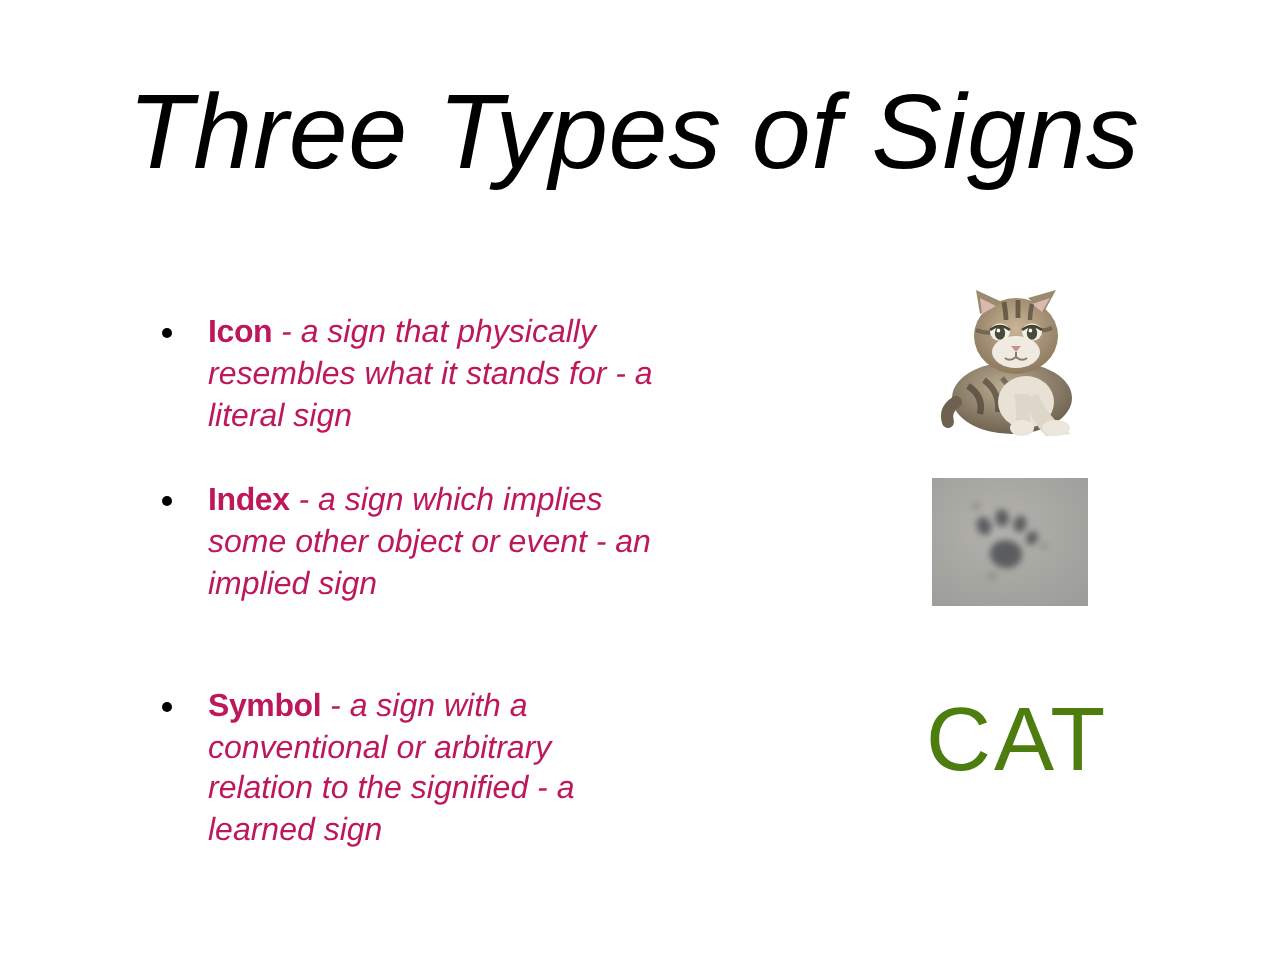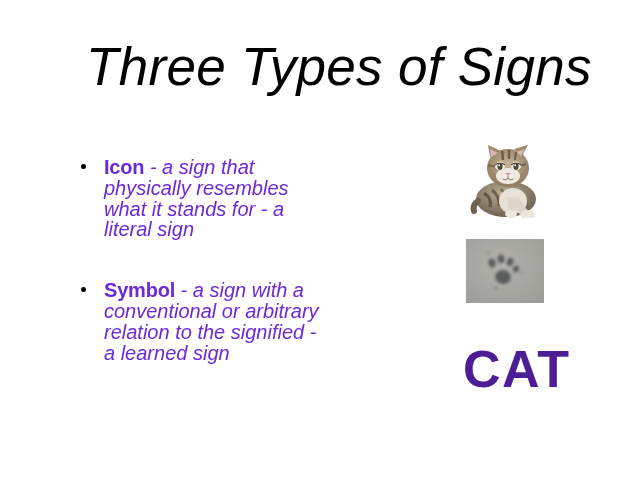--- a/index.html
+++ b/index.html
@@ -25,39 +25,38 @@
     top: 38px;
     width: 520px;
     font-family: "Liberation Sans", sans-serif;
     font-style: italic;
     font-weight: 300;
     font-size: 53px;
     line-height: 58px;
     letter-spacing: 0.3px;
     color: #000000;
     white-space: nowrap;
-    margin-left: 22px;
   }
 
   
   #bullet-list {
     position: absolute;
     left: 72px;
     top: 157px;
     width: 260px;
   }
   .bullet-item {
     position: relative;
     padding-left: 32px;
     margin-bottom: 22px;
     font-family: "Liberation Sans", sans-serif;
     font-style: italic;
-    font-size: 20px;
+    font-size: 16px;
     line-height: 20.8px;
-    color: #6d28d9;
+    color: #be185d;
   }
   .bullet-item:last-child {
     margin-bottom: 0;
     margin-top: 40px;
   }
   .bullet-marker {
     position: absolute;
     left: 9px;
     top: 7px;
     width: 5px;
@@ -112,42 +111,46 @@
   #pawprint-photo svg {
     display: block;
   }
 
   
   #cat-word {
     position: absolute;
     left: 8px;
     top: 209px;
     font-family: "Liberation Sans", sans-serif;
-    font-weight: bold;
-    font-size: 52px;
+    font-weight: normal;
+    font-size: 45px;
     line-height: 41px;
     letter-spacing: 1.5px;
-    color: #4c1d95;
+    color: #4d7c0f;
     white-space: nowrap;
   }
 </style>
 </head>
 <body>
 
 <div id="slide">
 
   <div id="slide-title">Three Types of Signs</div>
 
   <div id="bullet-list">
 
     <div class="bullet-item">
       <span class="bullet-marker"></span>
       <span class="bullet-lead">Icon</span><span class="bullet-body"> - a sign that physically resembles what it stands for - a literal sign</span>
     </div>
 
+    <div class="bullet-item">
+      <span class="bullet-marker"></span>
+      <span class="bullet-lead">Index</span><span class="bullet-body"> - a sign which implies some other object or event - an implied sign</span>
+    </div>
 
     <div class="bullet-item">
       <span class="bullet-marker"></span>
       <span class="bullet-lead">Symbol</span><span class="bullet-body"> - a sign with a conventional or arbitrary relation to the signified - a learned sign</span>
     </div>
 
   </div>
 
   <div id="media-column">
 

